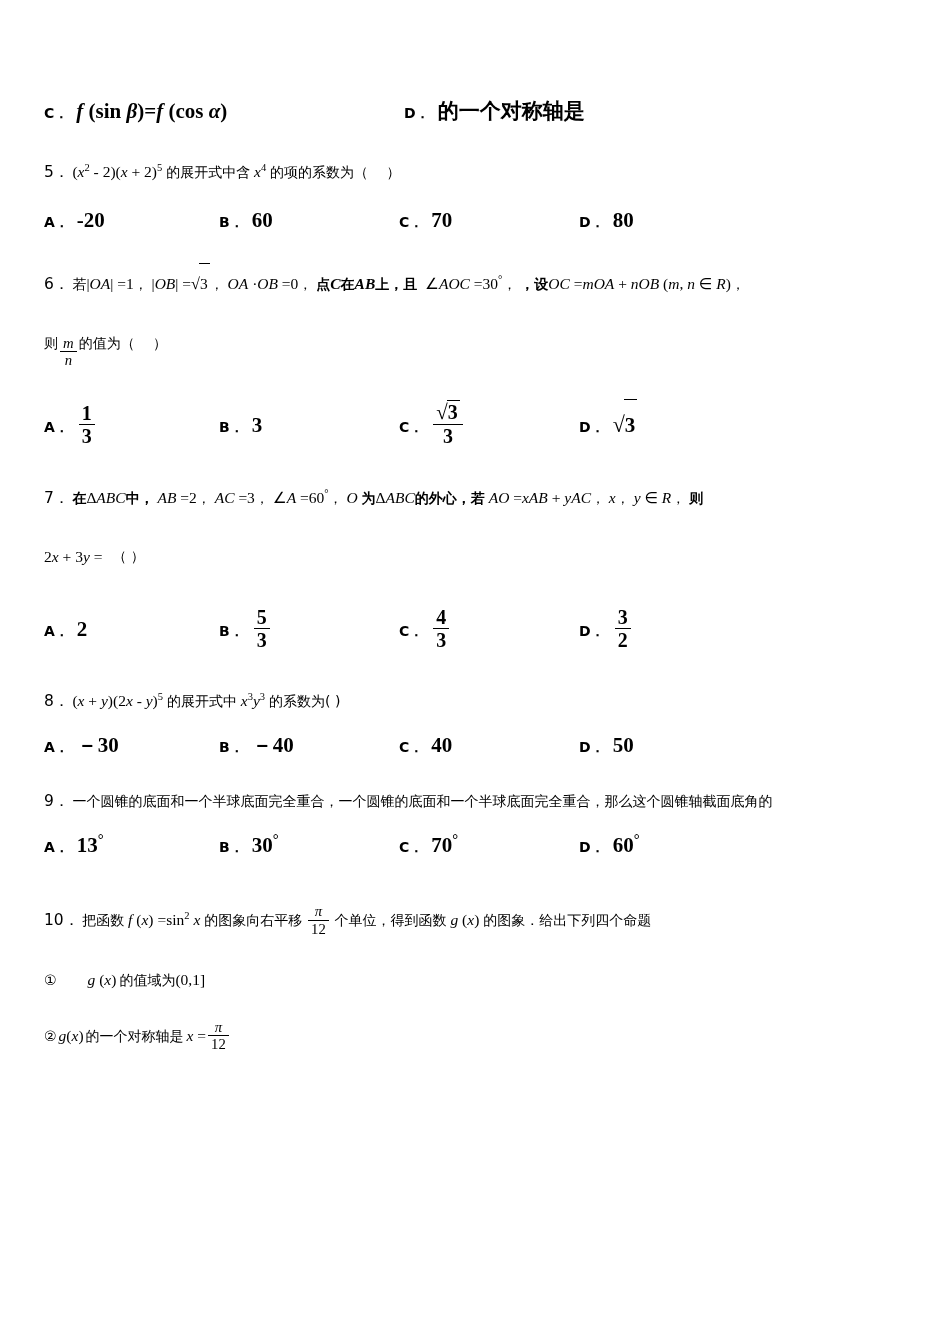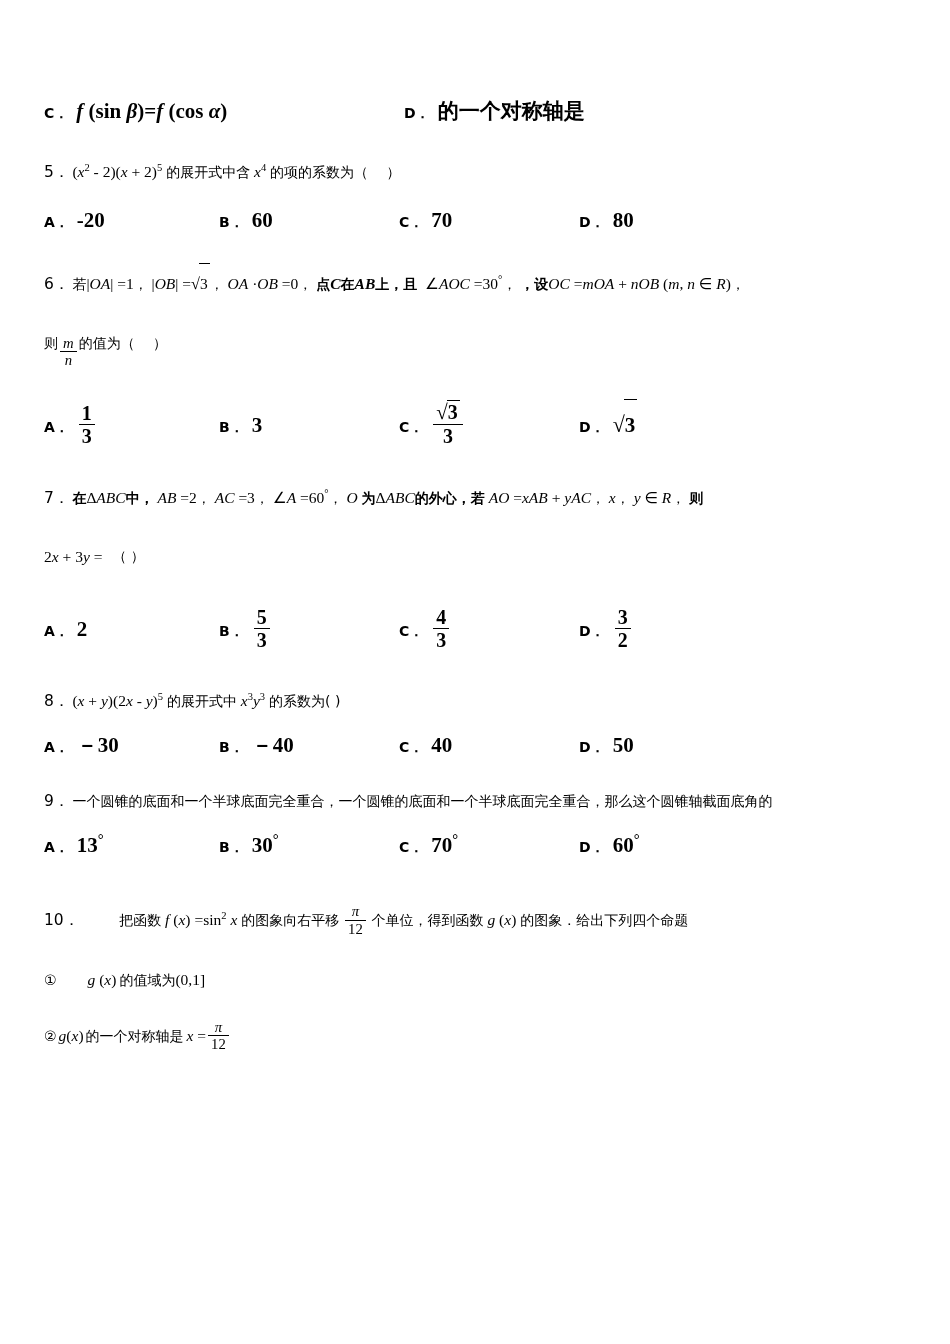--- a/index.html
+++ b/index.html
@@ -323,21 +323,21 @@
         <div class="opt">
           <span class="opt-lab">D．</span>
           <span class="opt-val mn"><span>60</span><span class="deg">°</span></span>
         </div>
       </div>
     </div>
 
     <div class="spacer-md"></div>
 
     <div class="q">
-      <div class="q-line" style="line-height:2.6;gap:37px;">
+      <div class="q-line" style="line-height:2.6;">
         <span class="q-num">10．</span>
         <span class="q-body">
           <span class="zh">把函数</span>
           <span class="mi">f</span><span class="mo">&nbsp;(</span><span class="mi">x</span><span class="mo">)&nbsp;=sin</span><span class="supn">2</span>&nbsp;<span class="mi">x</span>
           <span class="zh">的图象向右平移</span>
           <span class="frac"><span class="num mi">π</span><span class="den mn">12</span></span>
           <span class="zh">个单位，得到函数</span>
           <span class="mi">g</span><span class="mo">&nbsp;(</span><span class="mi">x</span><span class="mo">)</span>
           <span class="zh">的图象．给出下列四个命题</span>
         </span>

